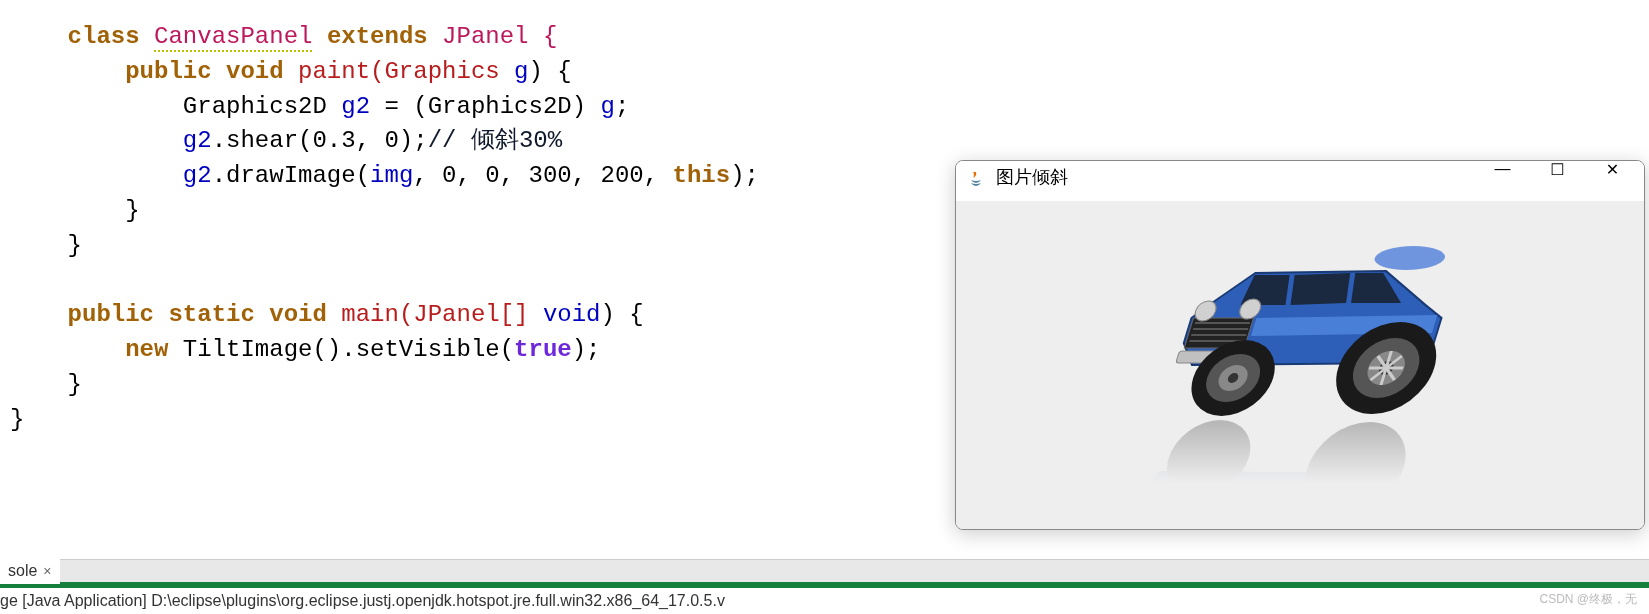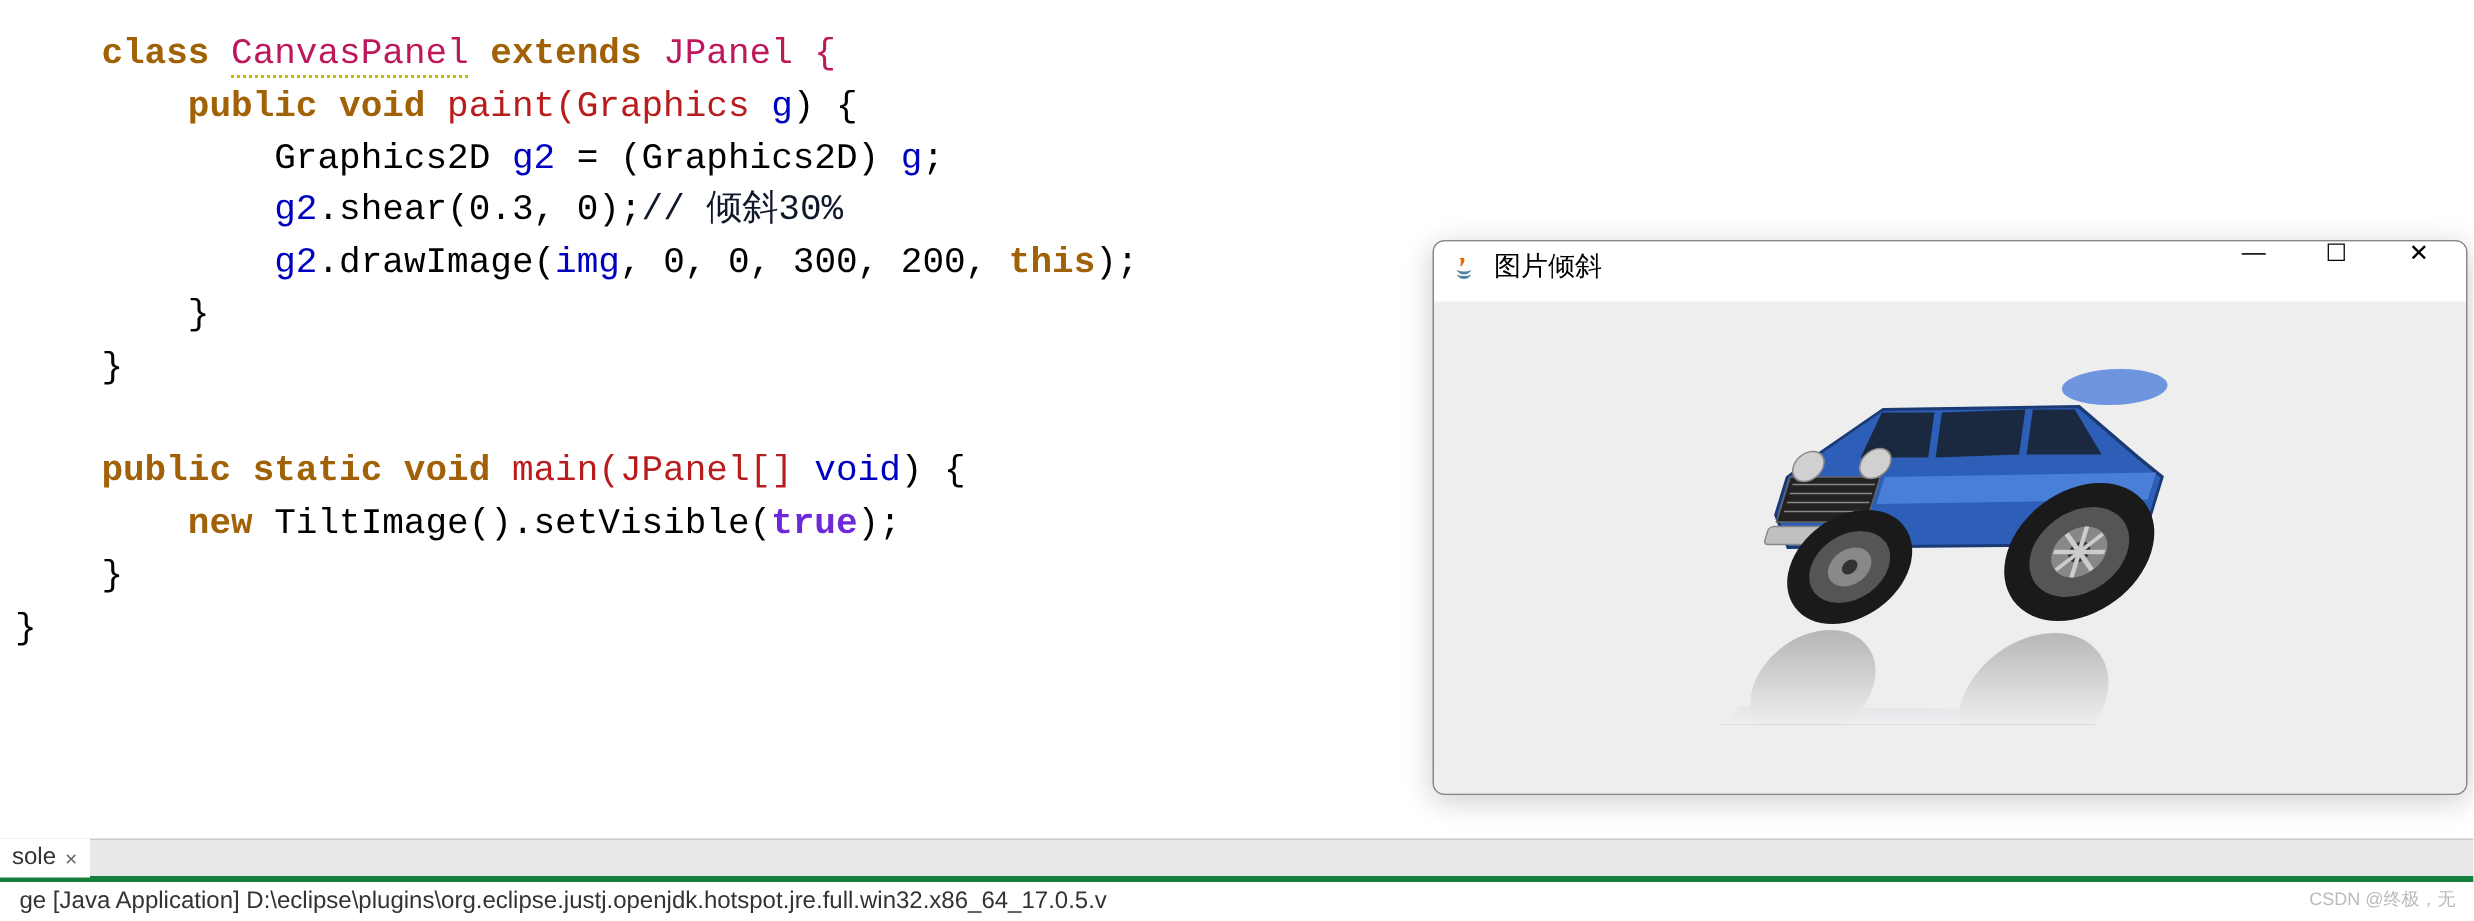--- a/index.html
+++ b/index.html
@@ -31,40 +31,40 @@
       left: 0;
       right: 0;
       background: #f0f0f0;
       border-top: 1px solid #ccc;
     }
     .tab-bar {
       display: flex;
       align-items: center;
       background: #e8e8e8;
       height: 28px;
-      border-bottom: 4px solid #15803d;
+      border-bottom: 6px solid #15803d;
       text-align: right;
     }
     .tab {
       display: flex;
       align-items: center;
       padding: 4px 8px;
       font-size: 16px;
       font-family: -apple-system, 'Segoe UI', sans-serif;
       color: #333;
       background: #fff;
     }
     .tab-close {
       margin-left: 6px;
       font-size: 14px;
       color: #666;
       cursor: pointer;
     }
     .console-line {
-      padding: 4px 13px;
+      padding: 4px 0;
       font-size: 16px;
       font-family: -apple-system, 'Segoe UI', sans-serif;
       color: #333;
       background: #fff;
     }
     .java-window {
       position: absolute;
       top: 160px;
       left: 955px;
       width: 690px;

